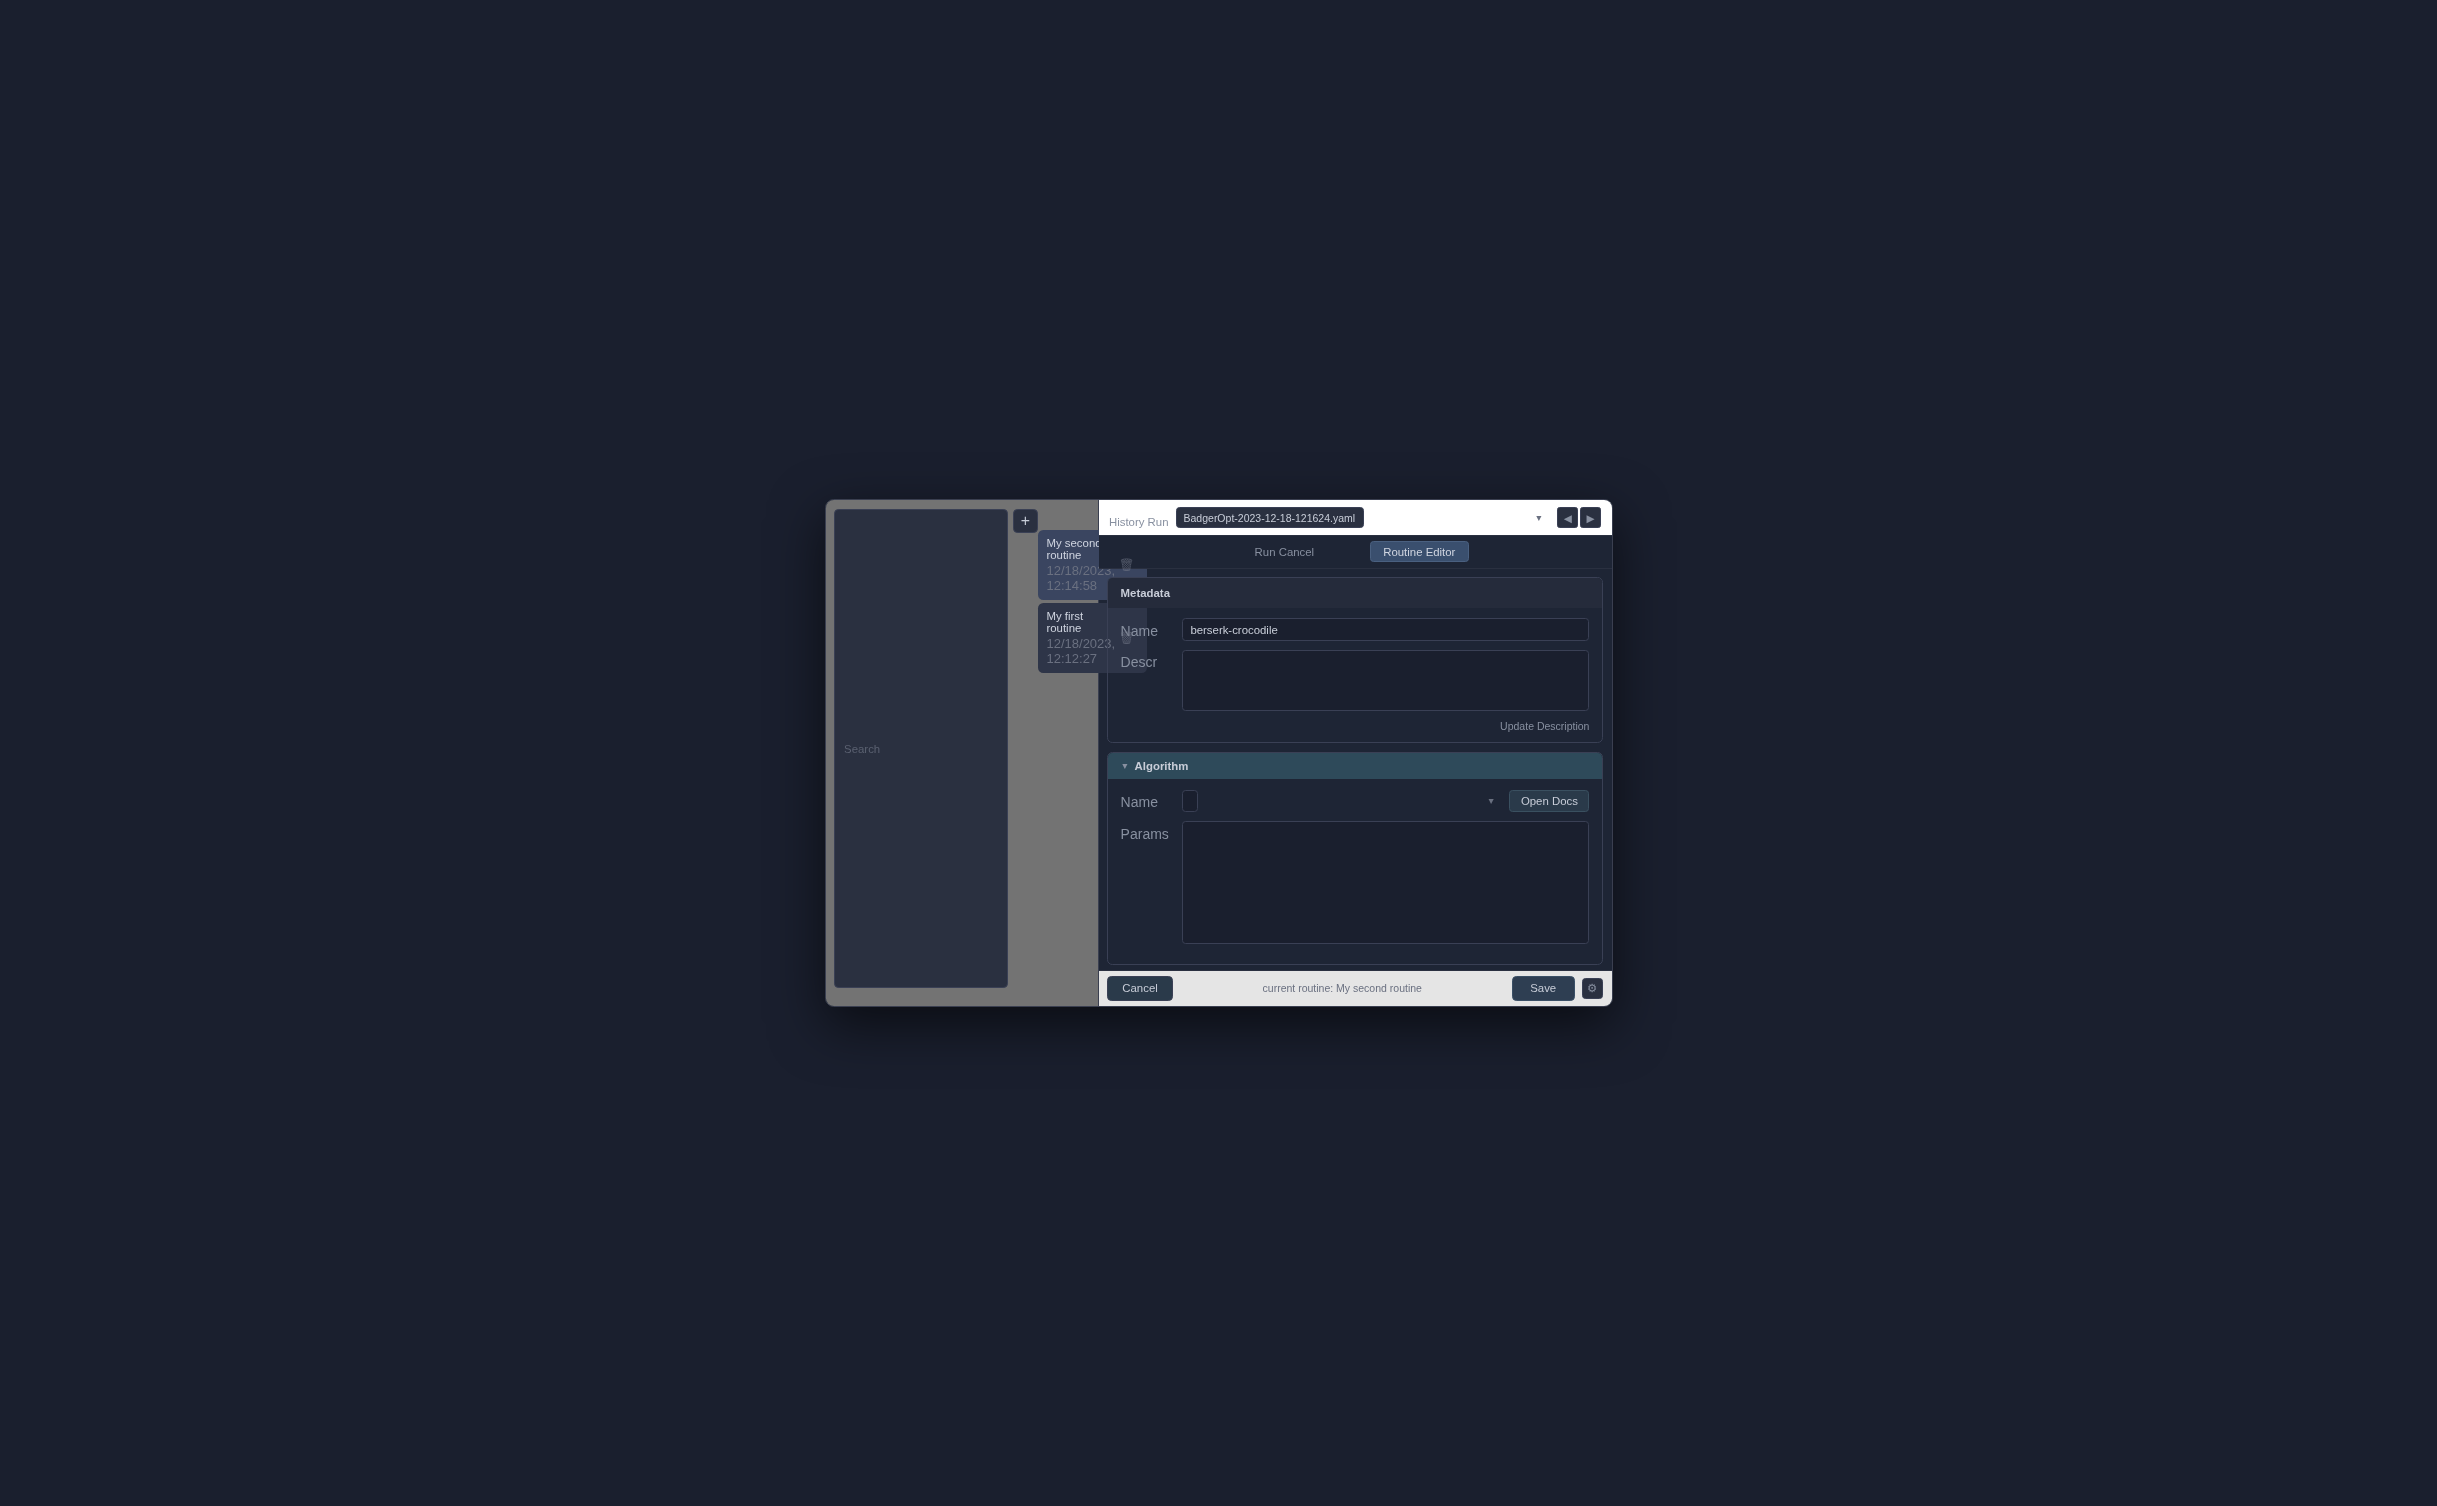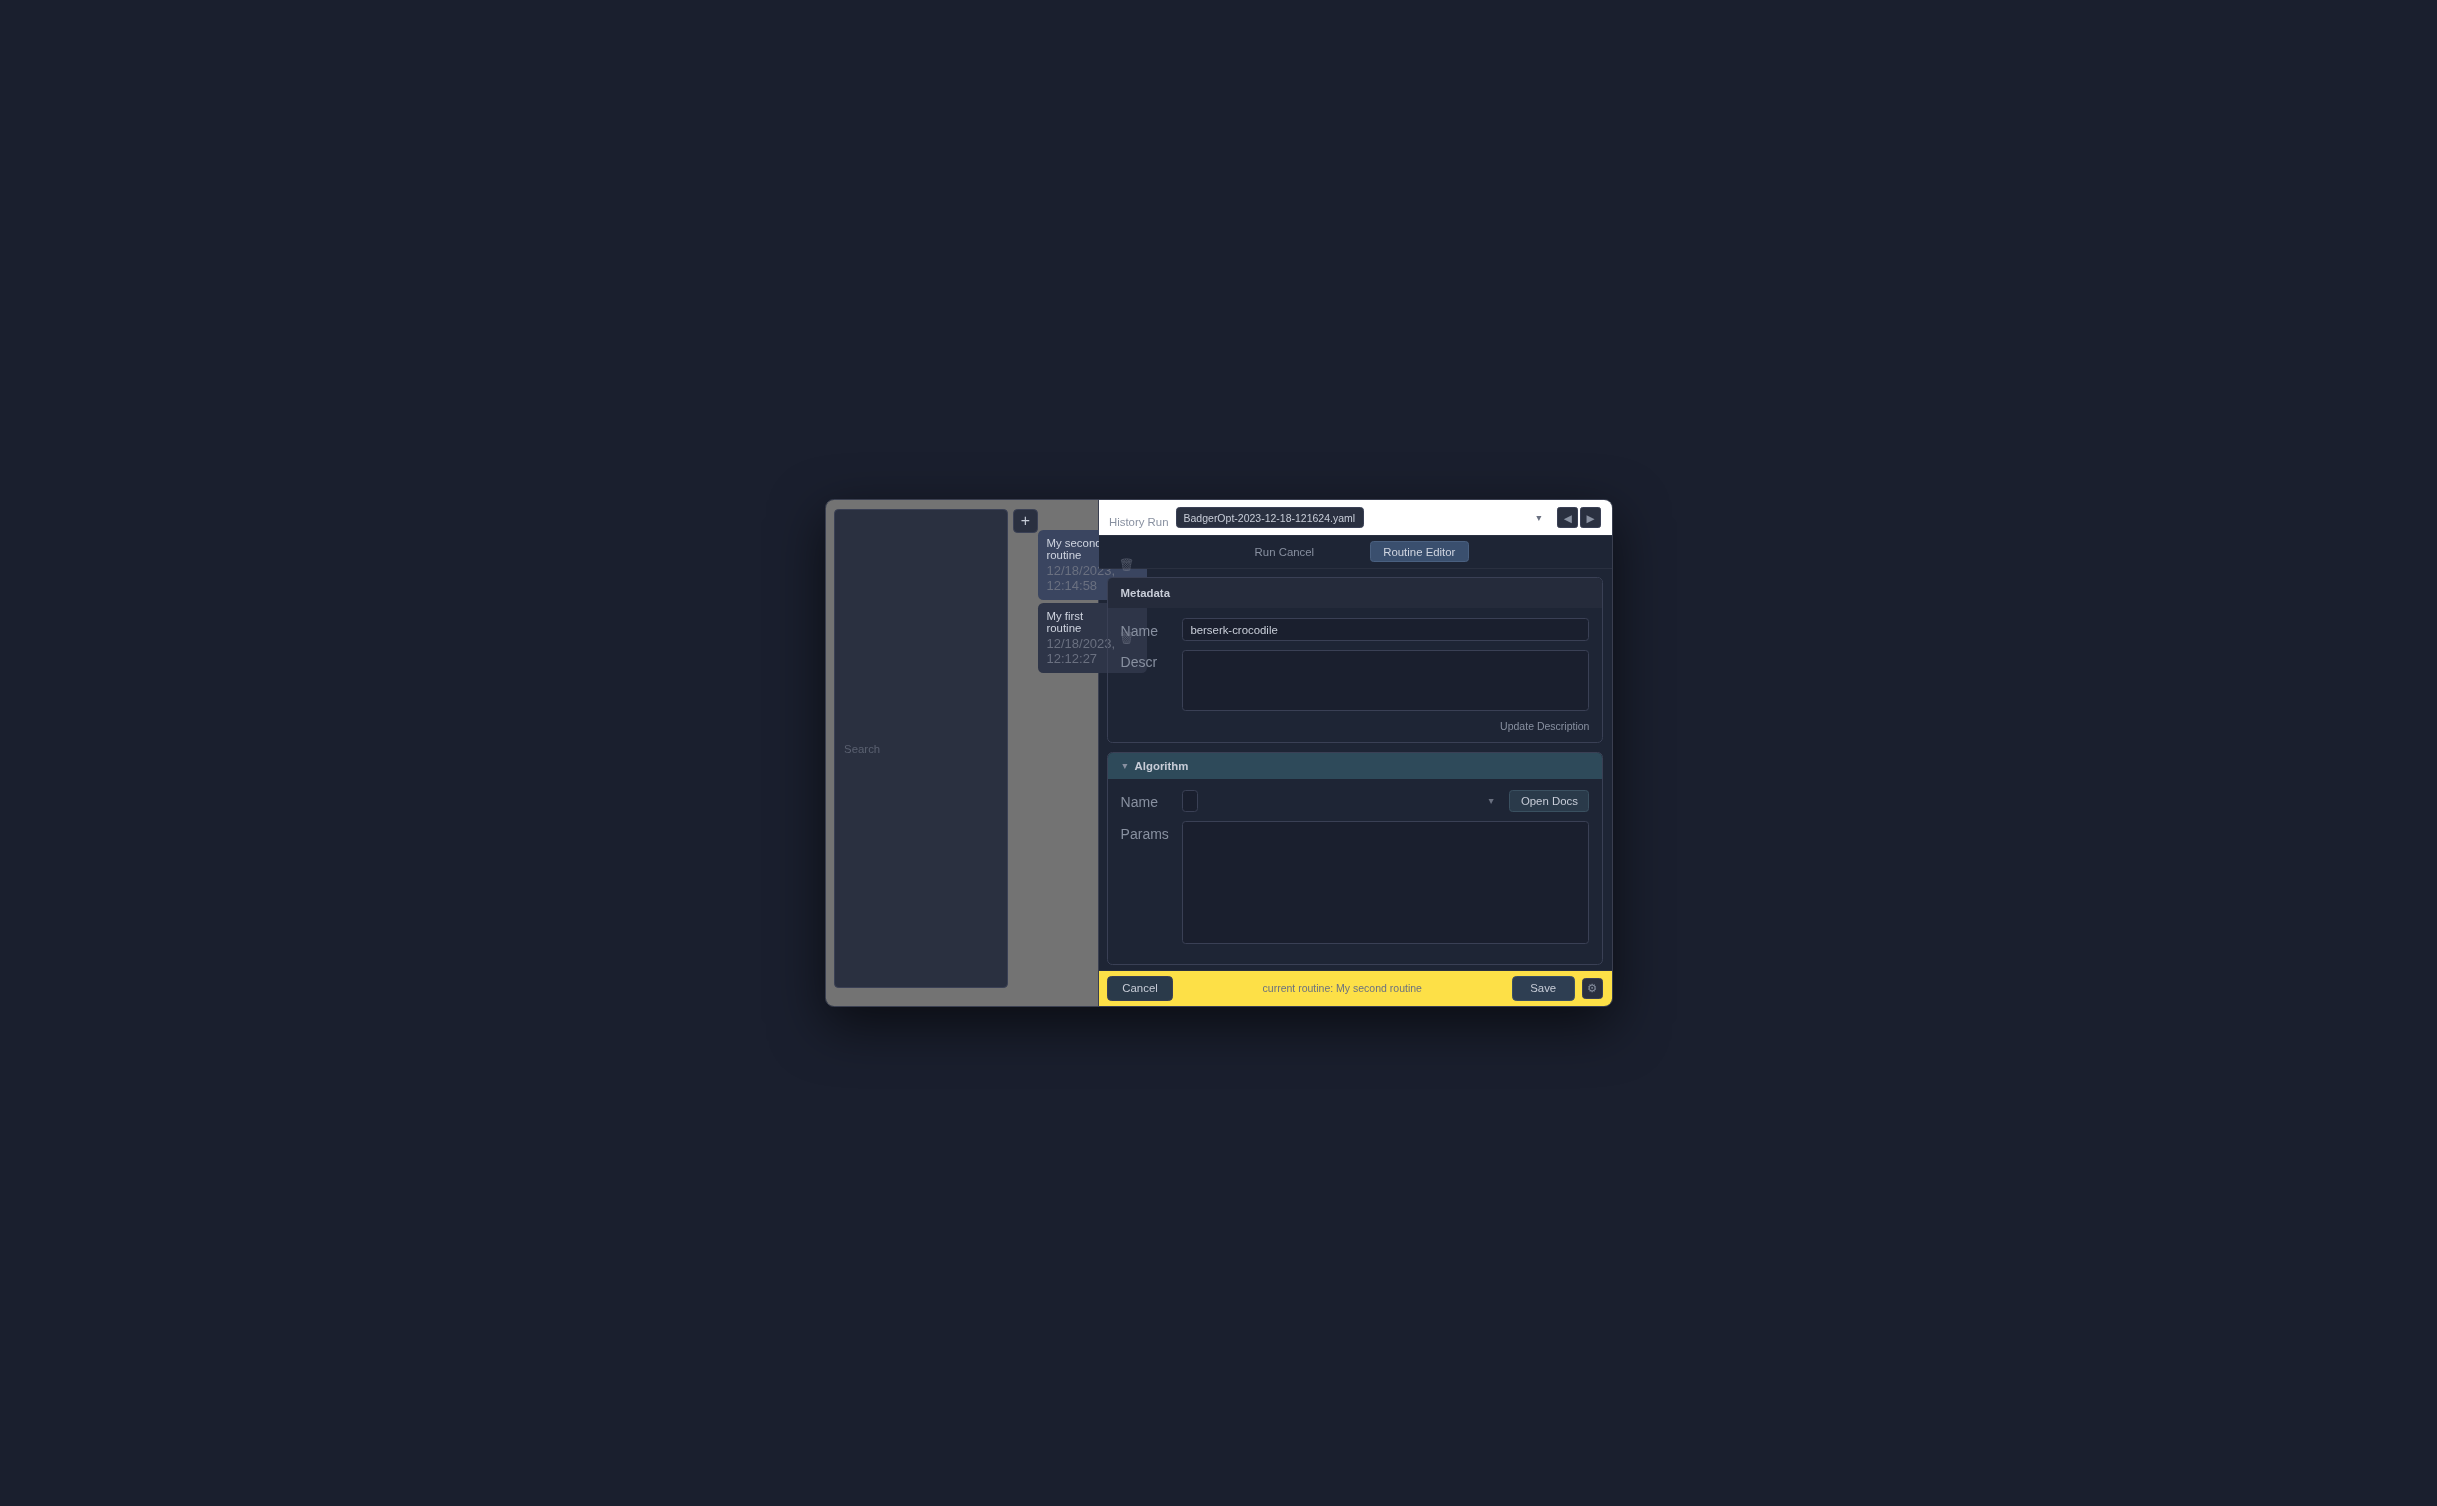--- a/index.html
+++ b/index.html
@@ -366,21 +366,21 @@
       outline: none;
       resize: none;
       min-height: 123px;
     }
     
     .footer {
       display: flex;
       justify-content: space-between;
       align-items: center;
       padding: 5.3px 8.8px;
-      background: #fde047;
+      background: #e5e5e5;
       border-top: 0.9px solid #2a3040;
       flex-shrink: 0;
     }
     .action-btns {
       display: flex;
       gap: 7px;
     }
     .cancel-btn {
       background: #2a3a4a;
       border: 0.9px solid #3a4055;

